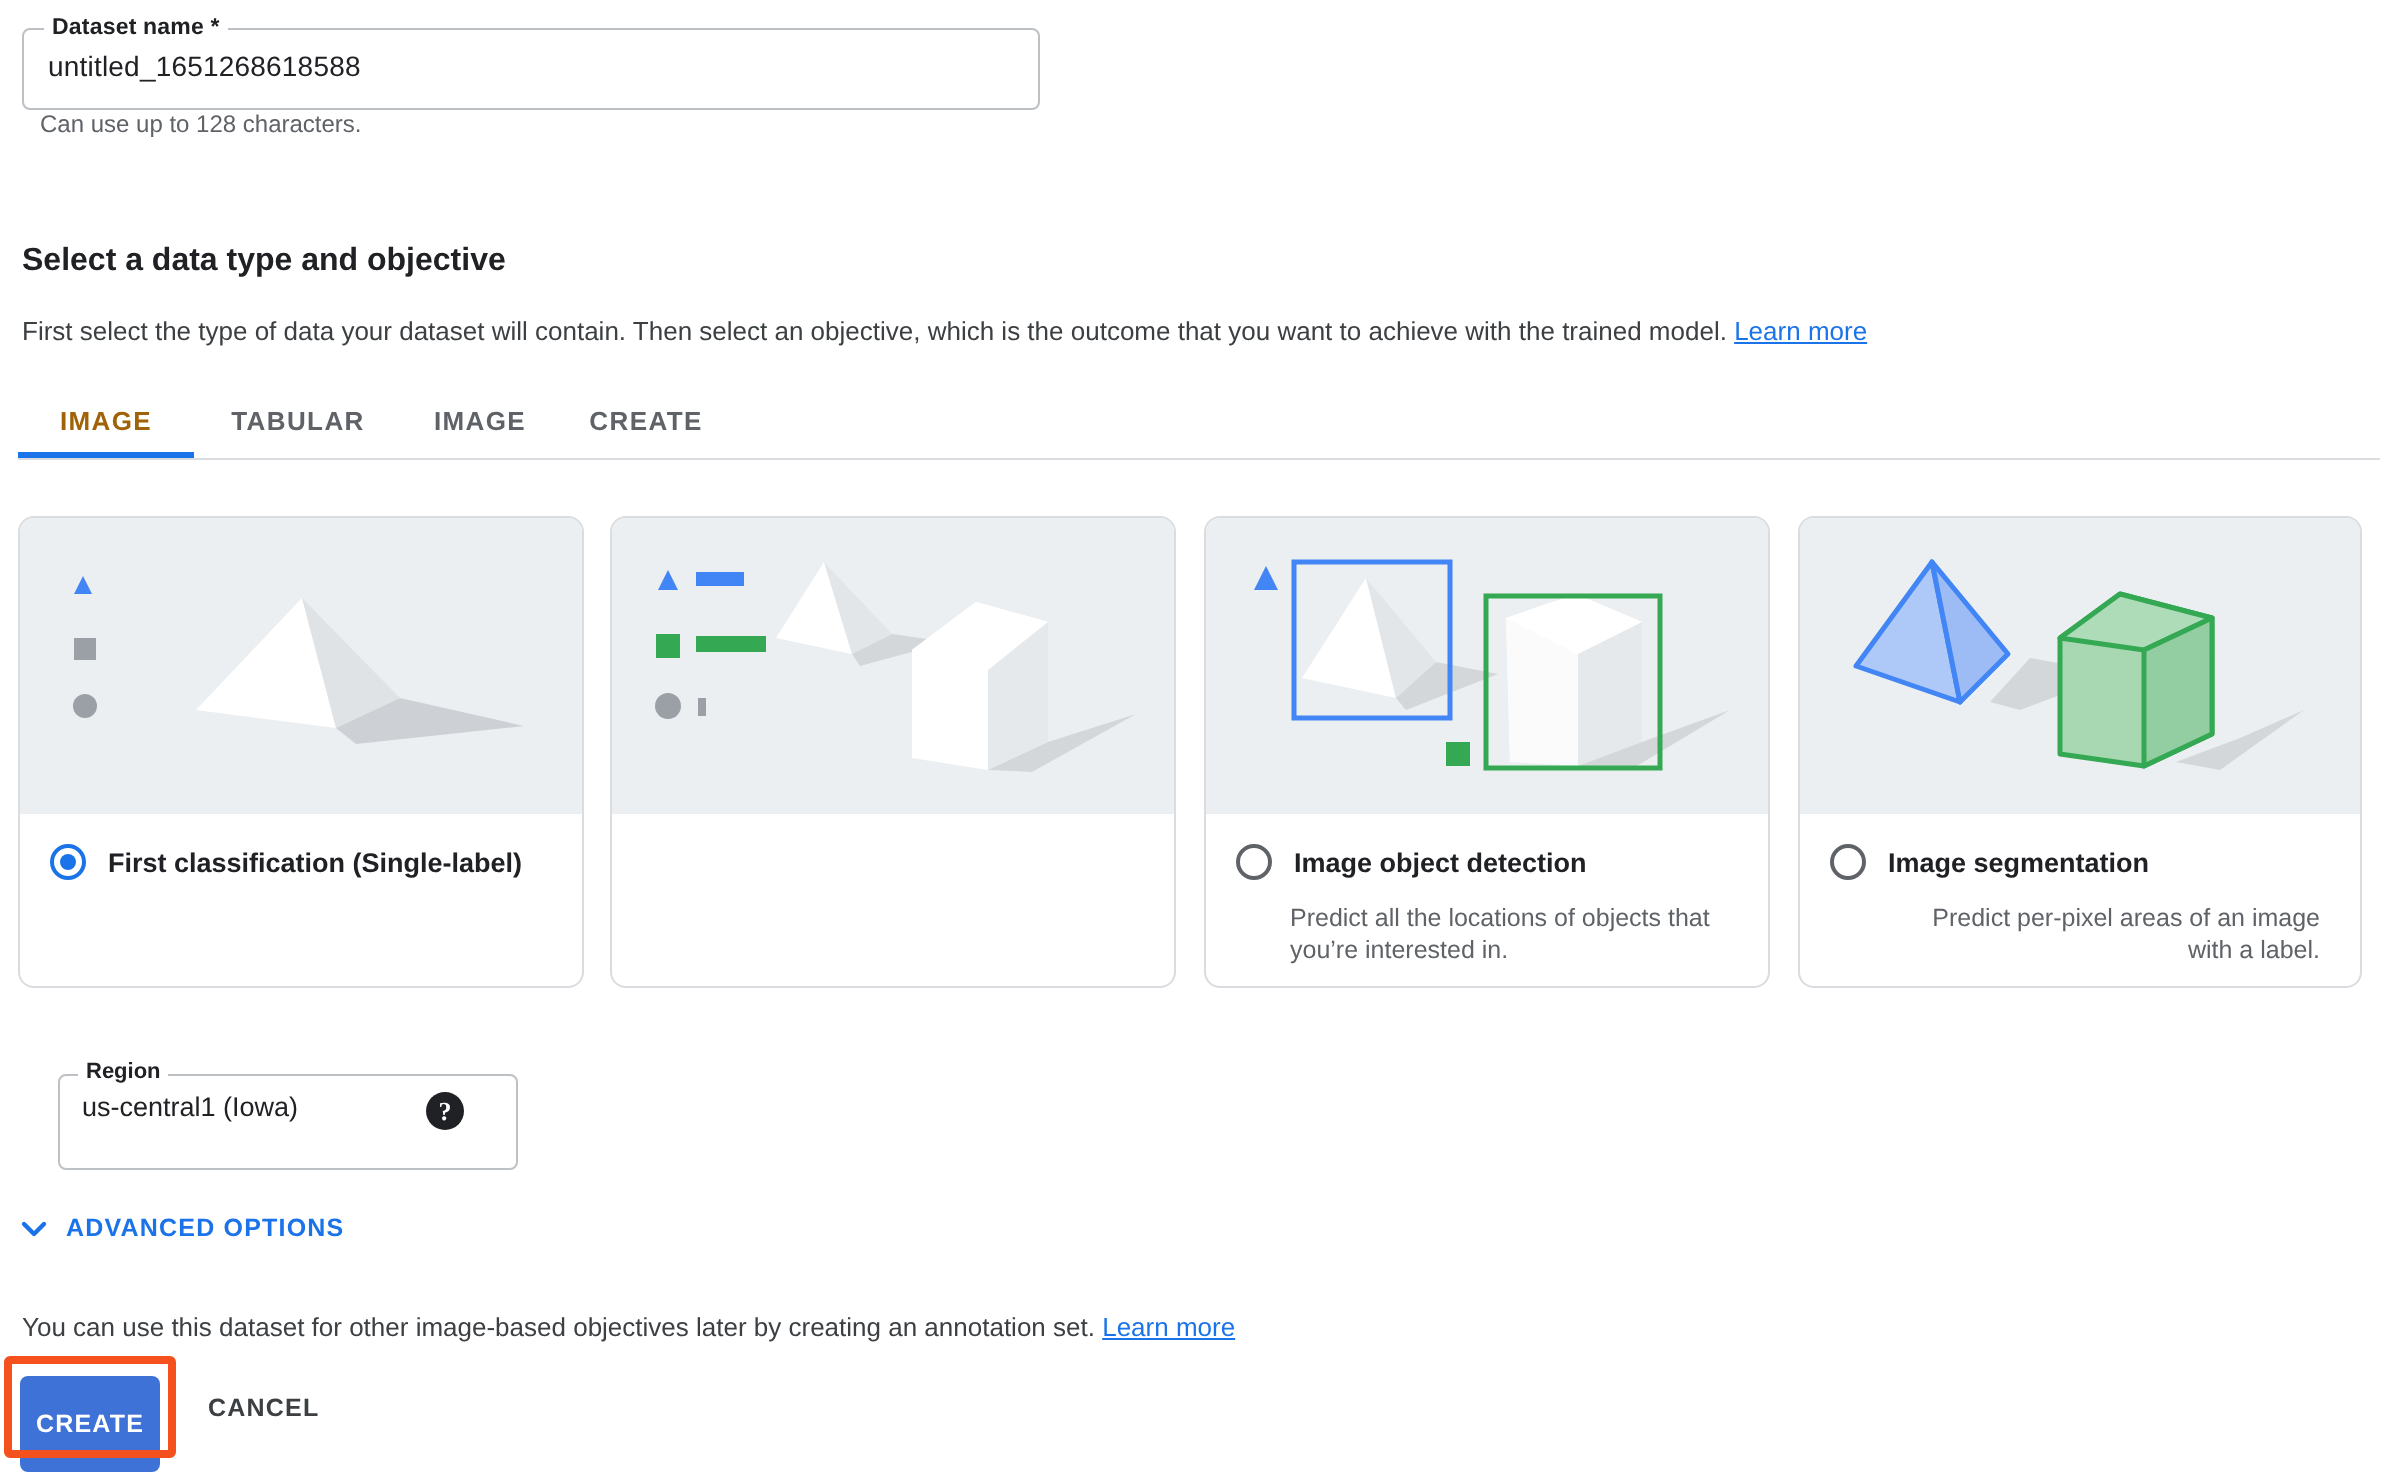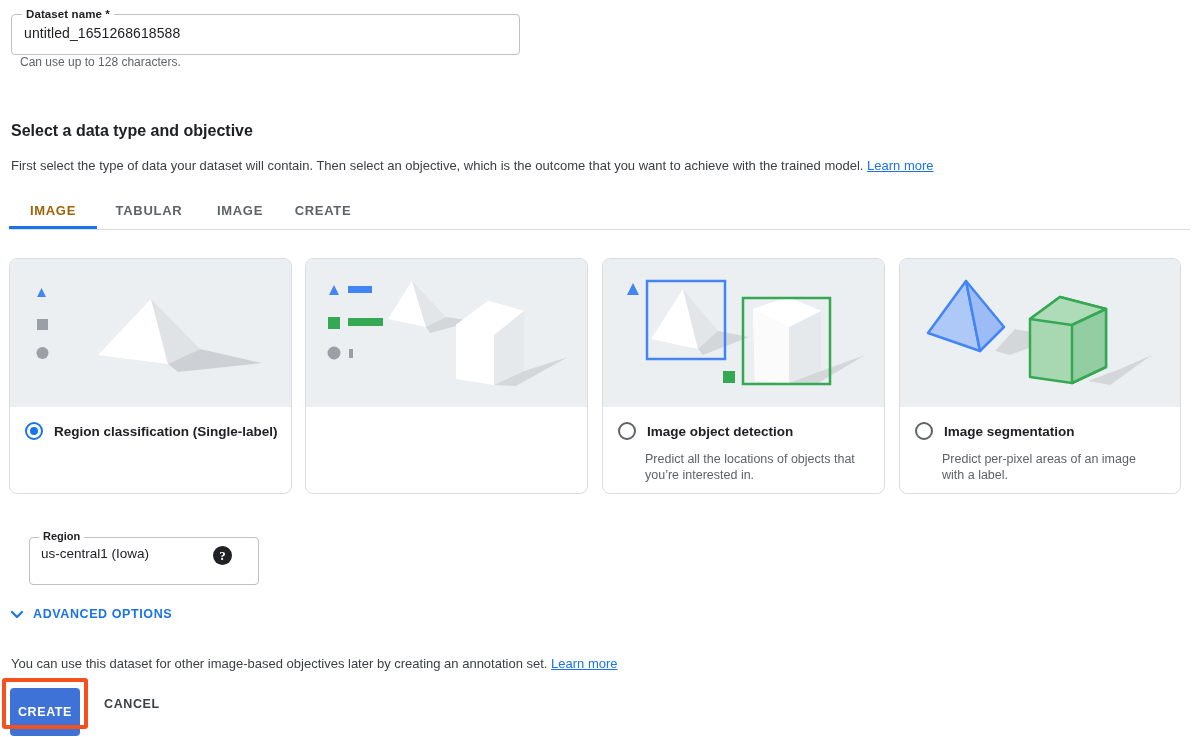--- a/index.html
+++ b/index.html
@@ -176,21 +176,21 @@
         <rect x="27" y="60" width="11" height="11" fill="#9aa0a6"></rect>
         <circle cx="32.5" cy="94" r="6" fill="#9aa0a6"></circle>
         <polygon points="141,40 158,105 88,96" fill="#ffffff"></polygon>
         <polygon points="141,40 190,90 158,105" fill="#e0e3e6"></polygon>
         <polygon points="158,105 190,90 252,104 168,113" fill="#cdd1d5"></polygon>
       </svg>
     </div>
     <div class="body">
       <div class="opt-row">
         <span class="radio checked"></span>
-        <span class="opt-label">Region classification (Single-label)</span>
+        <span class="opt-label">First classification (Single-label)</span>
       </div>
     </div>
   </div>
 
   <div class="card" style="left:305px;">
     <div class="art">
       <svg width="283" height="148" viewBox="0 0 283 148">
         <polygon points="23,36 33,36 28,26" fill="#4285f4"></polygon>
         <rect x="42" y="27" width="24" height="7" fill="#4285f4"></rect>
         <rect x="22" y="58" width="12" height="12" fill="#34a853"></rect>
@@ -230,21 +230,21 @@
     </div>
     <div class="body">
       <div class="opt-row">
         <span class="radio"></span>
         <span class="opt-label">Image object detection</span>
       </div>
       <div class="opt-desc">Predict all the locations of objects that you’re interested in.</div>
     </div>
   </div>
 
-  <div class="card" style="left:899px;width:282px;">
+  <div class="card" style="left:899px;width:282px;text-align:right;">
     <div class="art">
       <svg width="282" height="148" viewBox="0 0 282 148">
         <polygon points="95,92 115,70 158,78 110,96" fill="#d3d7da"></polygon>
         <polygon points="188,122 220,110 252,96 210,126" fill="#d3d7da"></polygon>
         <polygon points="66,22 80,92 28,74" fill="#aec8f8" stroke="#4285f4" stroke-width="2.5" stroke-linejoin="round"></polygon>
         <polygon points="66,22 104,68 80,92" fill="#9dbcf5" stroke="#4285f4" stroke-width="2.5" stroke-linejoin="round"></polygon>
         <polygon points="130,60 160,38 206,50 206,108 172,124 130,118" fill="#a8d8b2" stroke="#34a853" stroke-width="2.5" stroke-linejoin="round"></polygon>
         <polygon points="130,60 160,38 206,50 172,66" fill="#aedcb8" stroke="#34a853" stroke-width="2.5" stroke-linejoin="round"></polygon>
         <polygon points="172,66 206,50 206,108 172,124" fill="#93ceA2" stroke="#34a853" stroke-width="2.5" stroke-linejoin="round"></polygon>
       </svg>

